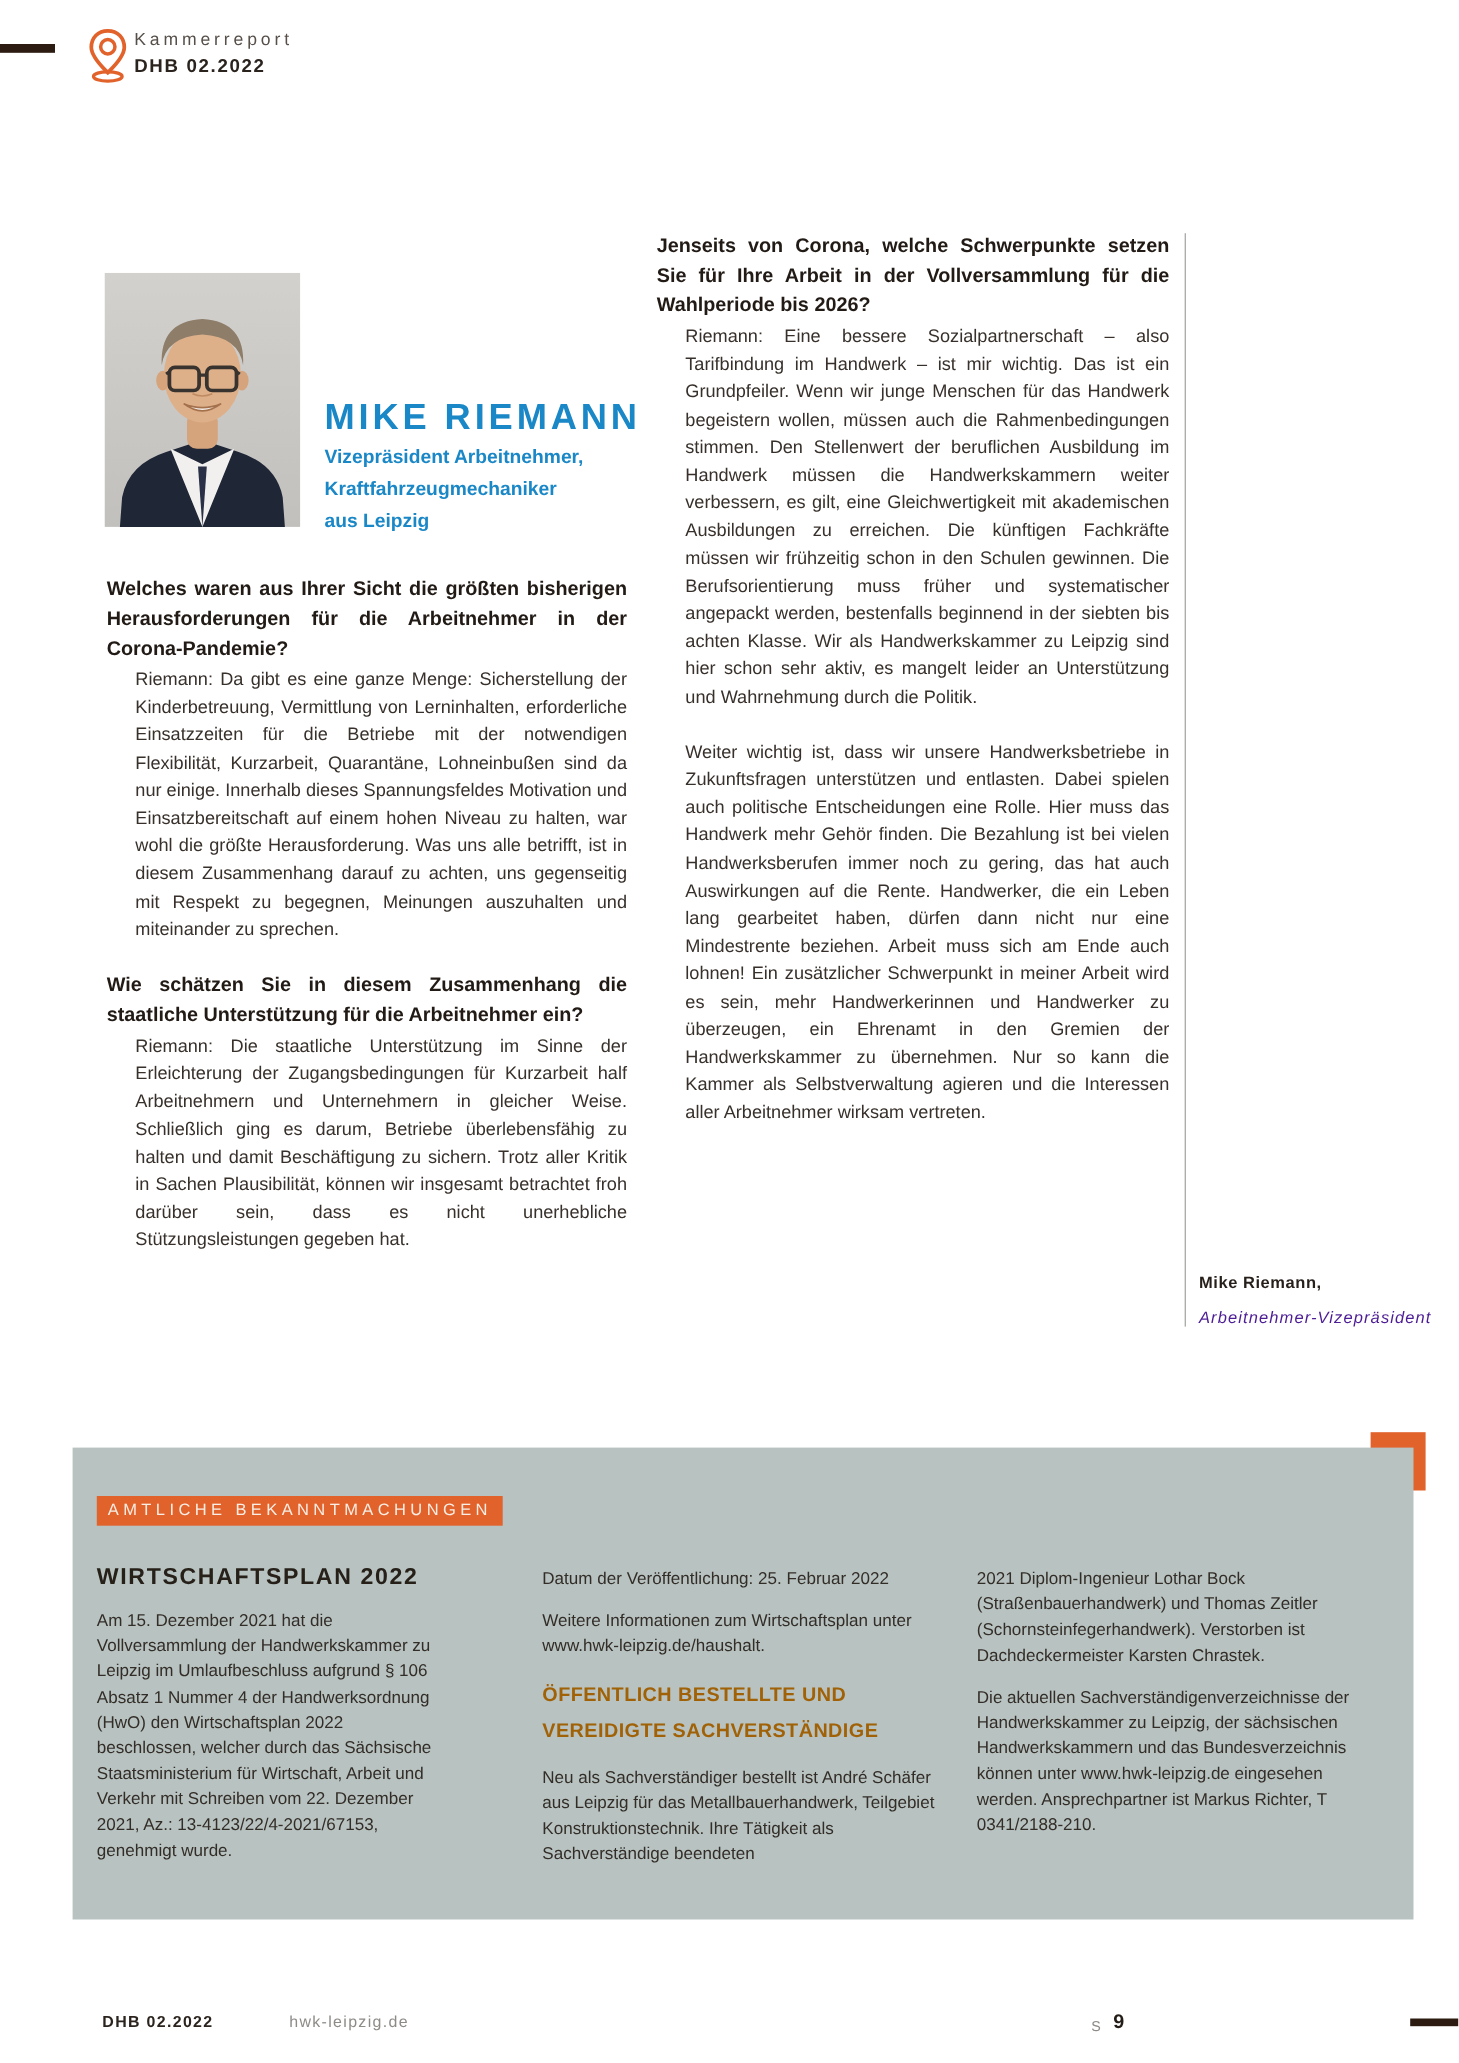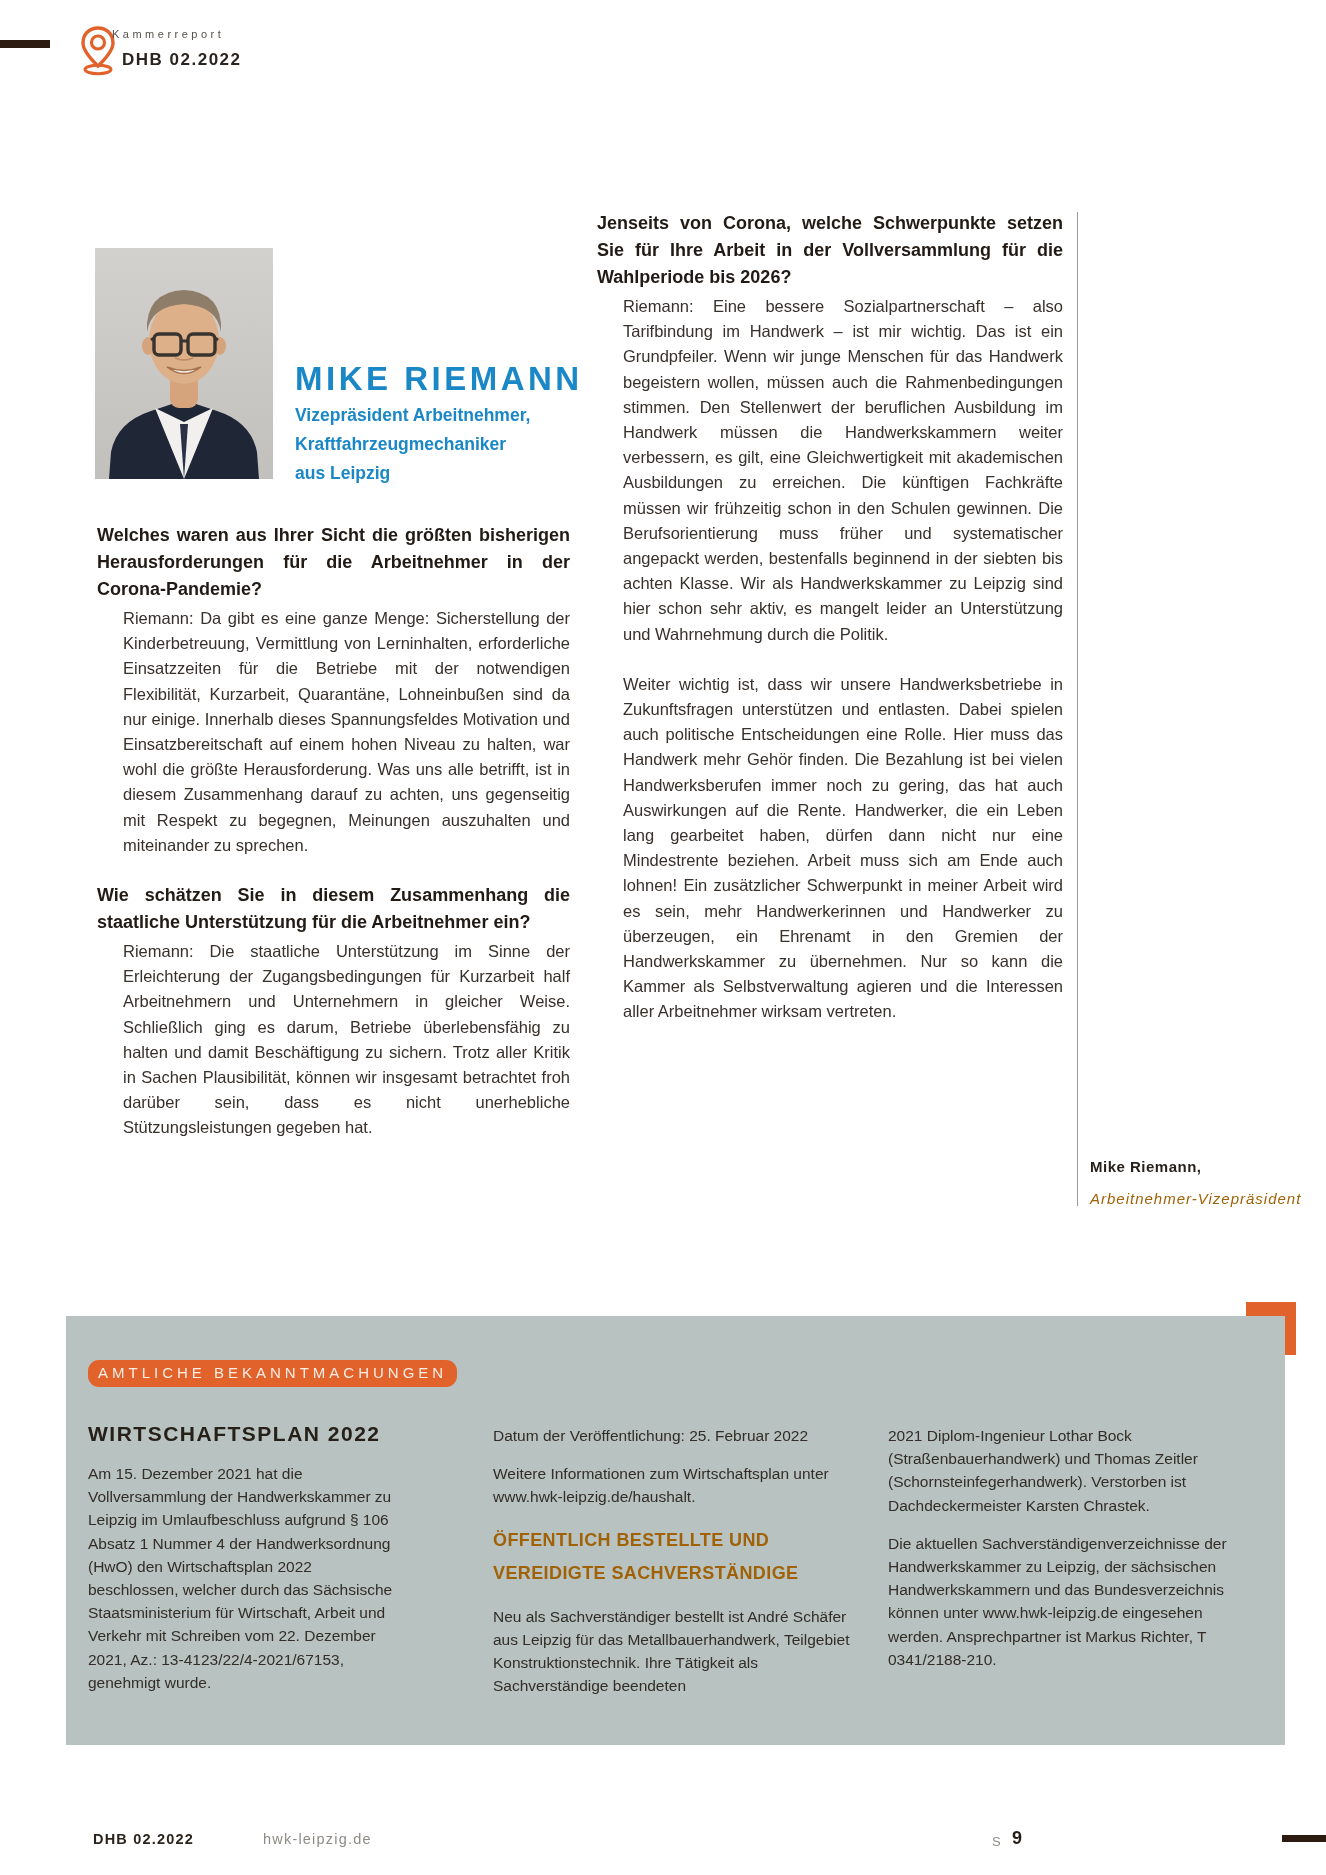--- a/index.html
+++ b/index.html
@@ -4,21 +4,21 @@
 <style>
   html,body{margin:0;padding:0;background:#ffffff;}
   #page{
     position:relative;width:1326px;height:1875px;background:#ffffff;
     font-family:"Liberation Sans",sans-serif;color:#37302b;overflow:hidden;
   }
   .abs{position:absolute;}
 
   
   #corner-bar-top{left:0;top:40px;width:50px;height:8px;background:#2b1b10;}
-  #header-category{left:112px;top:28px;font-size:11px;letter-spacing:3.5px;color:#57504a;}
+  #header-category{left:122px;top:28px;font-size:16px;letter-spacing:3.5px;color:#57504a;}
   #header-issue{left:122px;top:50px;font-size:17px;font-weight:bold;letter-spacing:1.5px;color:#2b241e;}
   #pin-icon{left:76px;top:24px;}
 
   
   #portrait{left:95px;top:248px;width:178px;height:231px;}
   #profile-name{left:295px;top:360px;font-size:33px;font-weight:bold;letter-spacing:3.5px;color:#1a87c6;}
   #profile-role{left:295px;top:401px;font-size:17.5px;font-weight:bold;line-height:29px;color:#1a87c6;white-space:pre-line;}
 
   
   .int-col{font-size:16.5px;line-height:25.2px;text-align:justify;hyphens:auto;-webkit-hyphens:auto;}
@@ -27,27 +27,27 @@
   .question{font-weight:bold;color:#211a15;line-height:27px;margin:0 0 3px 0;font-size:18px;}
   .answer{margin:0 0 0 26px;padding:0;}
   .answer + .question{margin-top:24px;}
   .answer + .answer{margin-top:25px;}
 
   
   #divider{left:1077px;top:212px;width:1px;height:994px;background:#9a9a97;}
   #pullquote{left:1090px;top:752px;width:225px;font-family:"DejaVu Sans Mono",monospace;
     font-size:23px;line-height:38px;color:#3d9bcd;white-space:pre-line;letter-spacing:0.5px;}
   #quote-name{left:1090px;top:1158px;font-size:15px;font-weight:bold;color:#261f1a;letter-spacing:0.5px;}
-  #quote-role{left:1090px;top:1190px;font-size:15px;font-style:italic;color:#a16207;letter-spacing:1px;}
+  #quote-role{left:1090px;top:1190px;font-size:15px;font-style:italic;color:#4c1d95;letter-spacing:1px;}
 
   
   #orange-corner{left:1246px;top:1302px;width:50px;height:53px;background:#e2622b;z-index:1;}
   #gray-panel{left:66px;top:1316px;width:1219px;height:429px;background:#b7c2c1;z-index:2;}
   #ann-badge{left:88px;top:1360px;z-index:3;background:#e2622b;color:#f8eee5;
-    font-size:15px;letter-spacing:4px;padding:4px 10px 6px 10px;border-radius:11px;}
+    font-size:15px;letter-spacing:4px;padding:4px 10px 6px 10px;}
   #ann-heading{left:88px;top:1422px;z-index:3;font-size:21px;font-weight:bold;letter-spacing:1.5px;color:#262019;}
   .ann-col{z-index:3;font-size:15.5px;line-height:23.2px;color:#332d27;hyphens:auto;-webkit-hyphens:auto;}
   #ann-col-a{left:88px;top:1462px;width:306px;}
   #ann-col-b{left:493px;top:1424px;width:374px;}
   #ann-col-c{left:888px;top:1424px;width:368px;}
   .ann-col p{margin:0 0 15px 0;}
   .ann-subheading{font-size:18px;font-weight:bold;letter-spacing:0.4px;line-height:33px;color:#a16207;margin:0 0 13px 0;}
 
   
   #footer-issue{left:93px;top:1831px;font-size:14.5px;font-weight:bold;letter-spacing:1.2px;color:#2b241e;}

